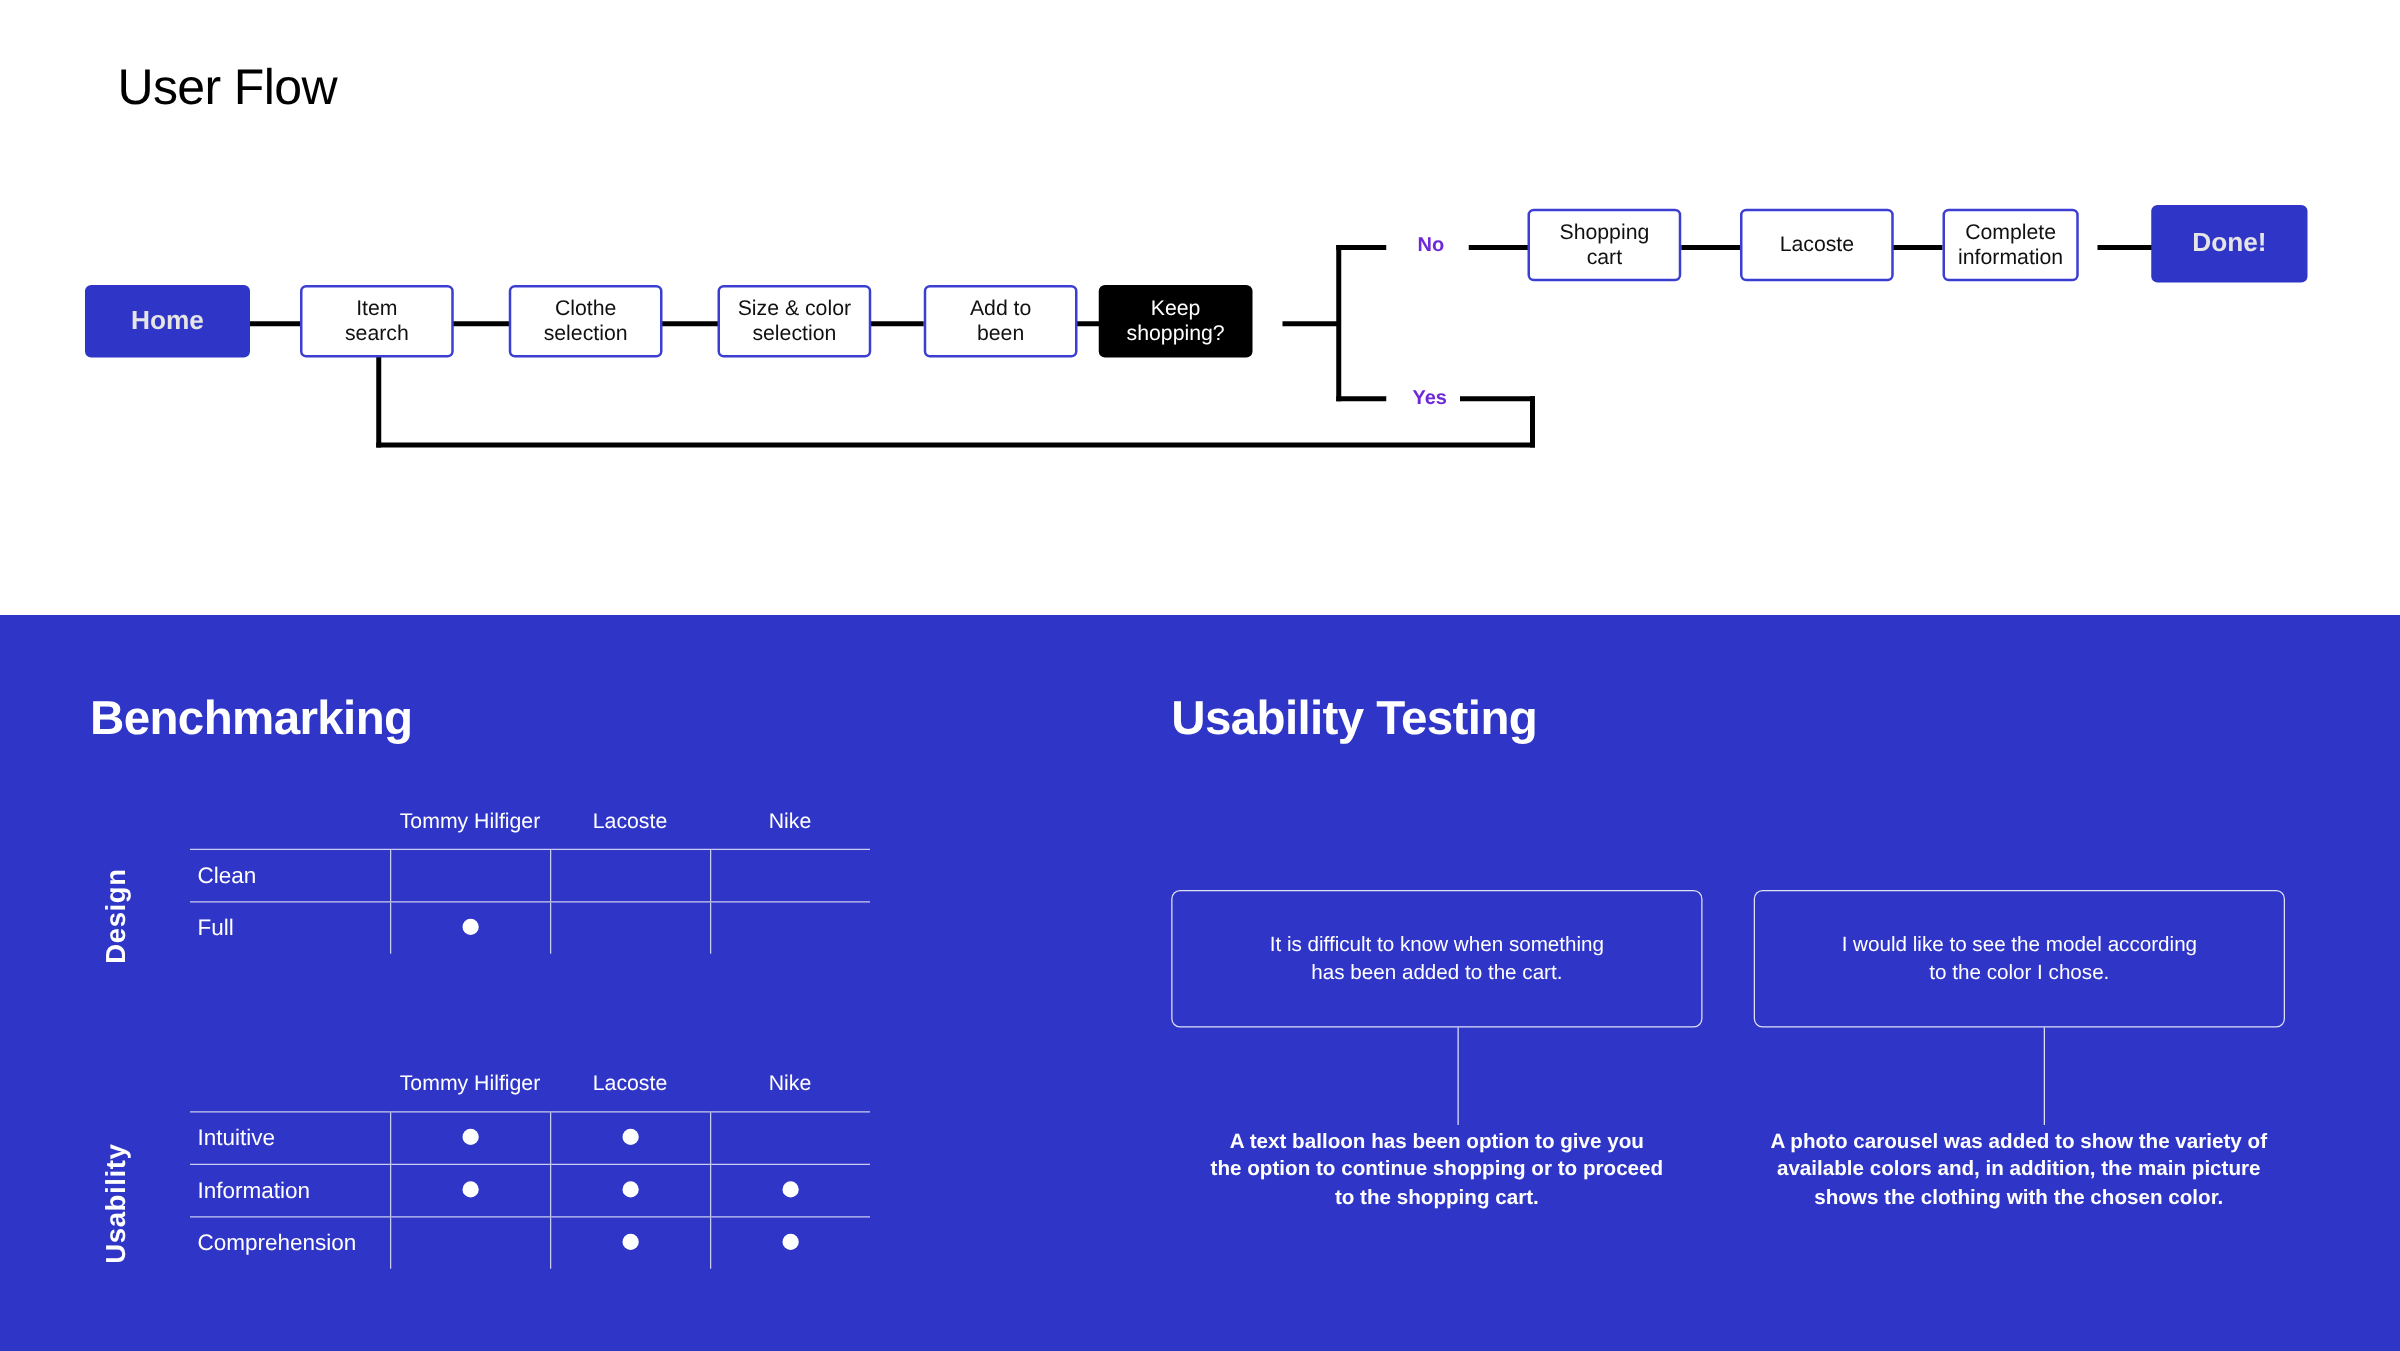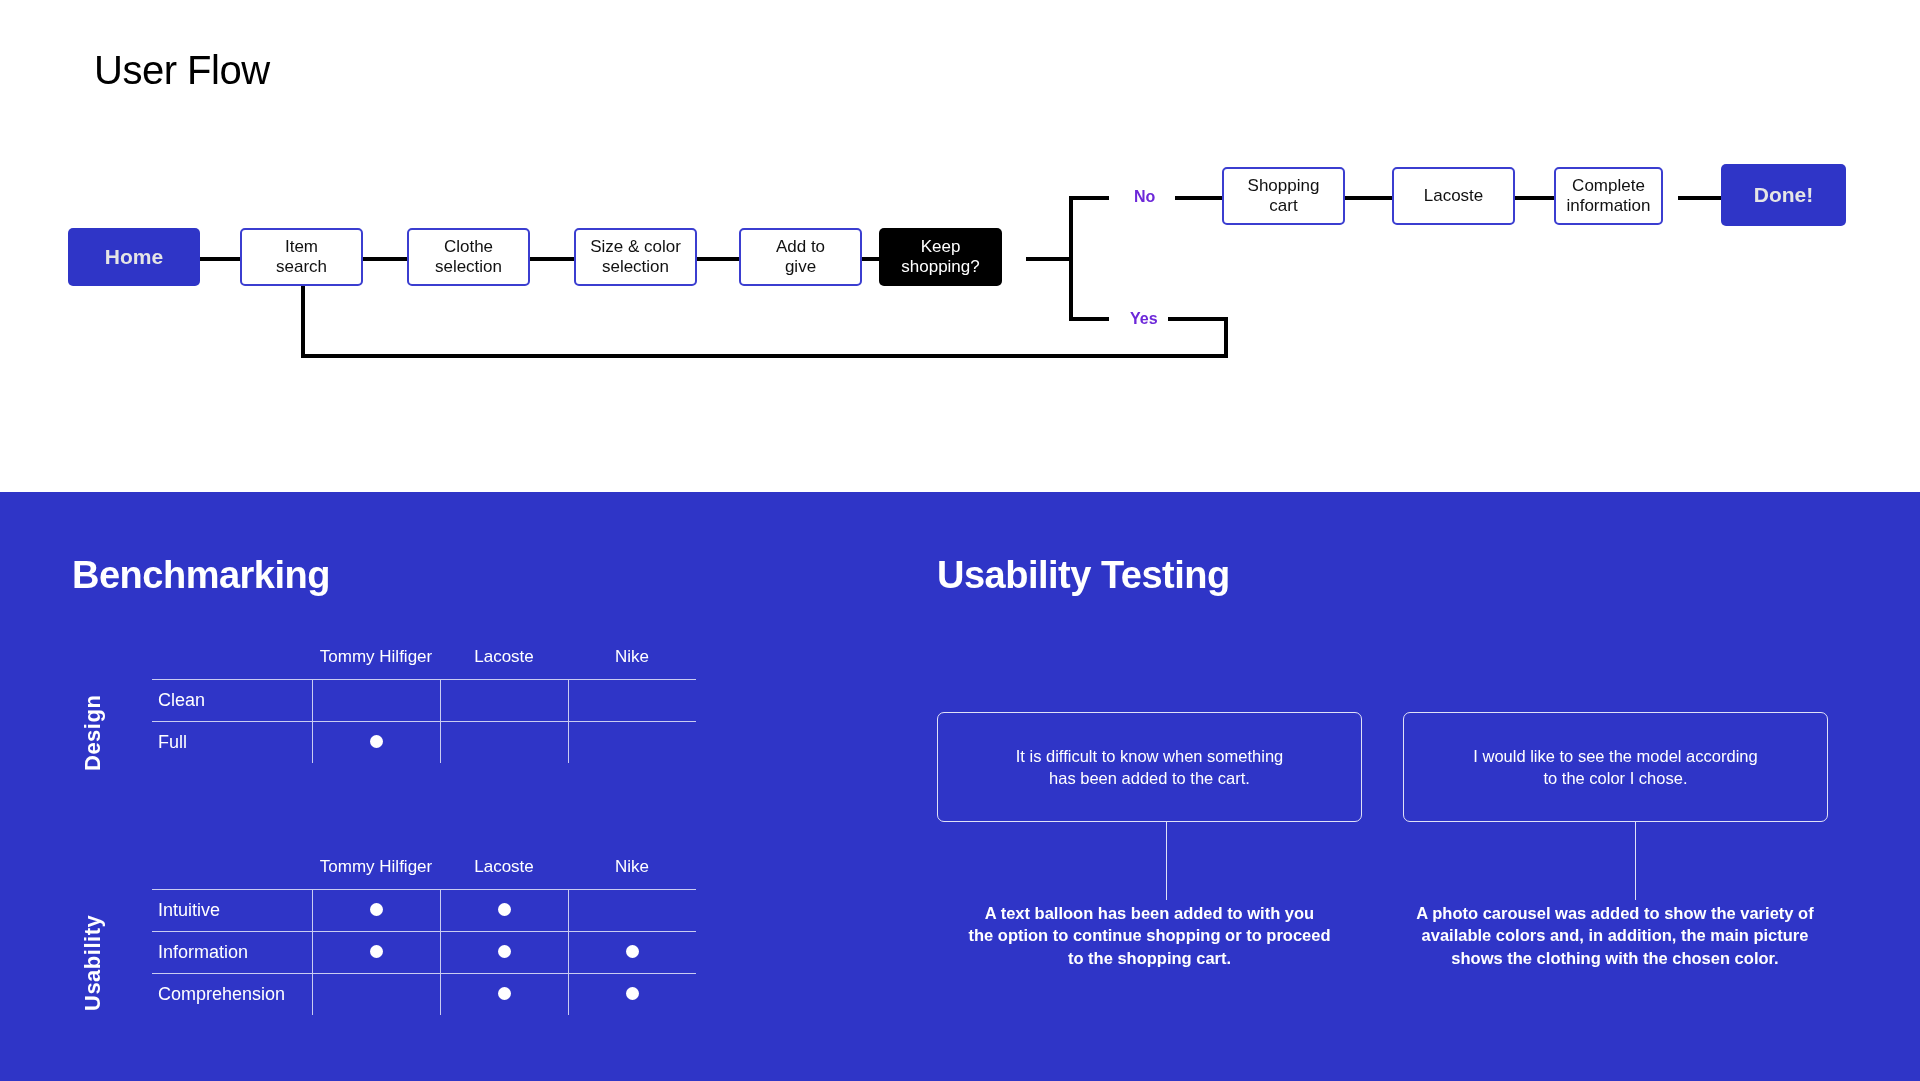--- a/index.html
+++ b/index.html
@@ -138,21 +138,21 @@
   <div class="vline" style="left:301px; top:282px; height:76px;"></div>
 
   <div class="node filled" style="left:68px;  top:228px; width:132px; height:58px;">Home</div>
   <div class="node plain" style="left:240px; top:228px; width:123px; height:58px;">Item
 search</div>
   <div class="node plain" style="left:407px; top:228px; width:123px; height:58px;">Clothe
 selection</div>
   <div class="node plain" style="left:574px; top:228px; width:123px; height:58px;">Size &amp; color
 selection</div>
   <div class="node plain" style="left:739px; top:228px; width:123px; height:58px;">Add to
-give</div>
+been</div>
   <div class="node dark" style="left:879px; top:228px; width:123px; height:58px;">Keep
 shopping?</div>
 
   <div class="node plain" style="left:1222px; top:167px; width:123px; height:58px;">Shopping
 cart</div>
   <div class="node plain" style="left:1392px; top:167px; width:123px; height:58px;">Lacoste</div>
   <div class="node plain" style="left:1554px; top:167px; width:109px; height:58px;">Complete
 information</div>
   <div class="node filled" style="left:1721px; top:164px; width:125px; height:62px;">Done!</div>
 
@@ -233,21 +233,21 @@
           <td><span class="dot"></span></td>
           <td><span class="dot"></span></td>
         </tr>
       </tbody>
     </table>
   </div>
 
   <div class="quote-box" style="left:937px; top:220px; width:425px; height:110px;">It is difficult to know when something
 has been added to the cart.</div>
   <div class="connector-v" style="left:1166px; top:330px; height:78px;"></div>
-  <div class="finding" style="left:937px; top:915px; width:425px; top:410px;">A text balloon has been added to with you
+  <div class="finding" style="left:937px; top:915px; width:425px; top:410px;">A text balloon has been option to give you
 the option to continue shopping or to proceed
 to the shopping cart.</div>
 
   <div class="quote-box" style="left:1403px; top:220px; width:425px; height:110px;">I would like to see the model according
 to the color I chose.</div>
   <div class="connector-v" style="left:1635px; top:330px; height:78px;"></div>
   <div class="finding" style="left:1395px; width:440px; top:410px;">A photo carousel was added to show the variety of
 available colors and, in addition, the main picture
 shows the clothing with the chosen color.</div>
 

